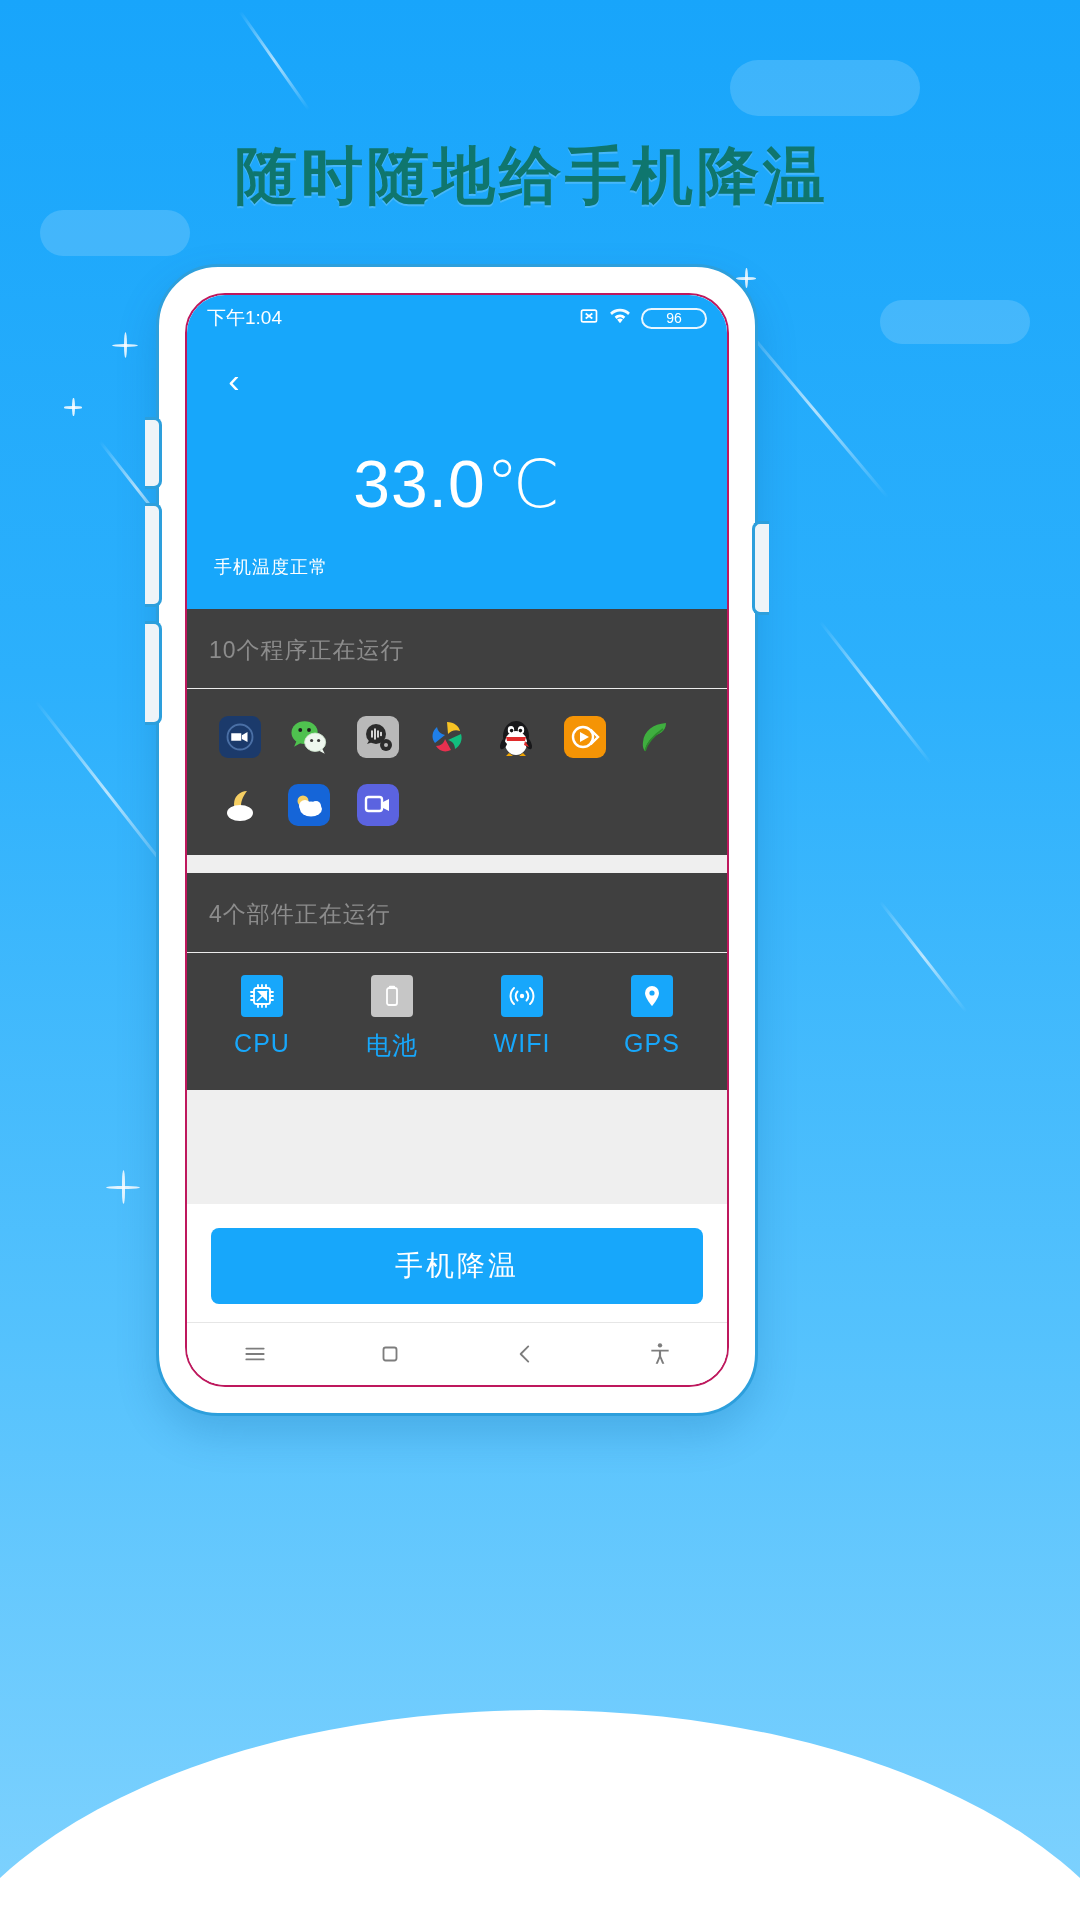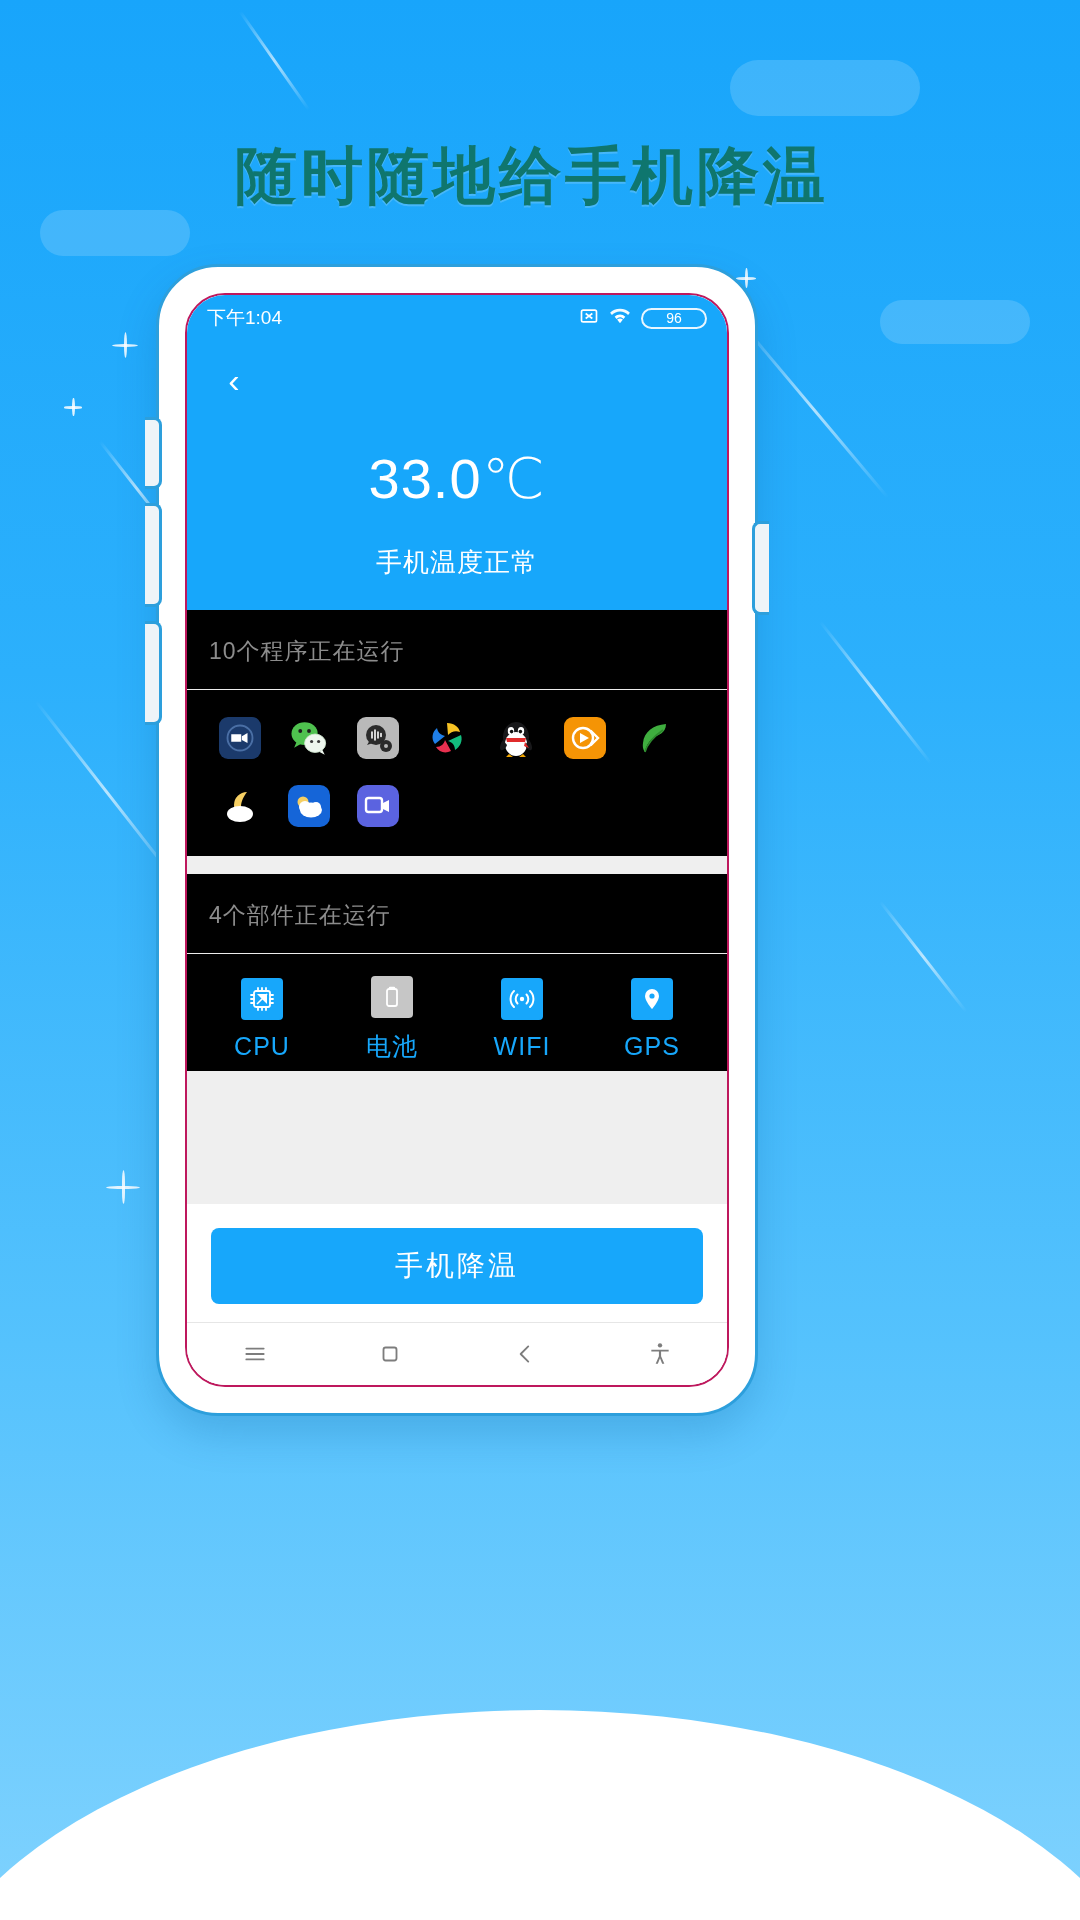--- a/index.html
+++ b/index.html
@@ -53,38 +53,38 @@
     border:2px solid rgba(255,255,255,.9);border-radius:11px;
     font-size:14px;padding:1px 18px 2px;line-height:1;min-width:26px;text-align:center;
   }
 
   .hero{background:#17a7fb;flex:0 0 auto;position:relative;padding-bottom:30px;}
   .backbtn{
     position:absolute;left:22px;top:14px;width:50px;height:50px;
     display:flex;align-items:center;justify-content:center;color:#fff;font-size:34px;font-weight:300;
   }
   .temp{
-    text-align:center;color:#ffffff;font-size:56px;font-weight:300;
+    text-align:center;color:#ffffff;font-size:66px;font-weight:300;
     margin-top:110px;line-height:1;letter-spacing:1px;
   }
-  .temp-sub{text-align:center;color:#ffffff;font-size:26px;margin-top:38px;letter-spacing:1px;}
-
-  .card{background:#000000;}
+  .temp-sub{color:#ffffff;font-size:18px;margin-top:38px;letter-spacing:1px;margin-left:27px;}
+
+  .card{background:#404040;}
   .card-title{
     color:#8c8c8c;font-size:23px;padding:26px 22px 22px;letter-spacing:1px;
     border-bottom:1px solid #ececec;
   }
   .icon-grid{display:flex;flex-wrap:wrap;padding:14px 18px 16px;gap:0;}
   .icon-cell{width:69px;height:68px;display:flex;align-items:center;justify-content:center;}
   .appicon{width:42px;height:42px;border-radius:9px;position:relative;overflow:hidden;
            display:flex;align-items:center;justify-content:center;font-size:22px;line-height:1;}
 
   .gap{height:18px;background:#efefef;}
 
-  .comp-row{display:flex;padding:22px 10px 8px;align-items:center;}
+  .comp-row{display:flex;padding:22px 10px 28px;}
   .comp{flex:1;display:flex;flex-direction:column;align-items:center;gap:12px;}
   .comp-ico{width:42px;height:42px;border-radius:4px;display:flex;align-items:center;justify-content:center;}
   .comp-ico.on{background:#17a7fb;}
   .comp-ico.off{background:#c6c6c6;}
   .comp-label{color:#17a7fb;font-size:25px;letter-spacing:1px;}
 
   .filler{flex:1 1 auto;background:#efefef;}
 
   .btnbar{background:#ffffff;padding:24px 24px 18px;}
   .cta{

